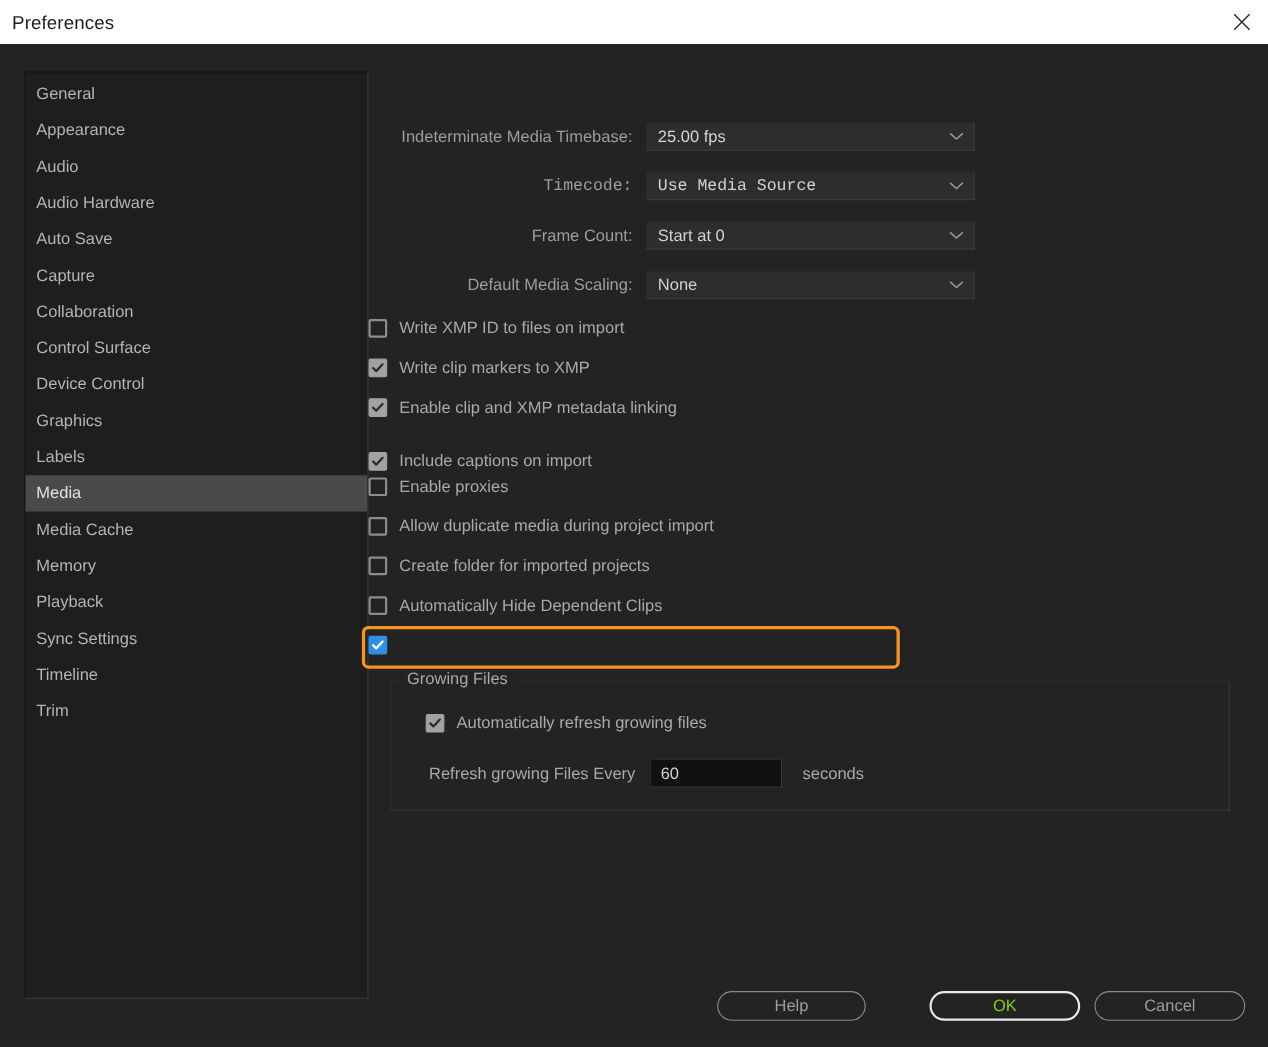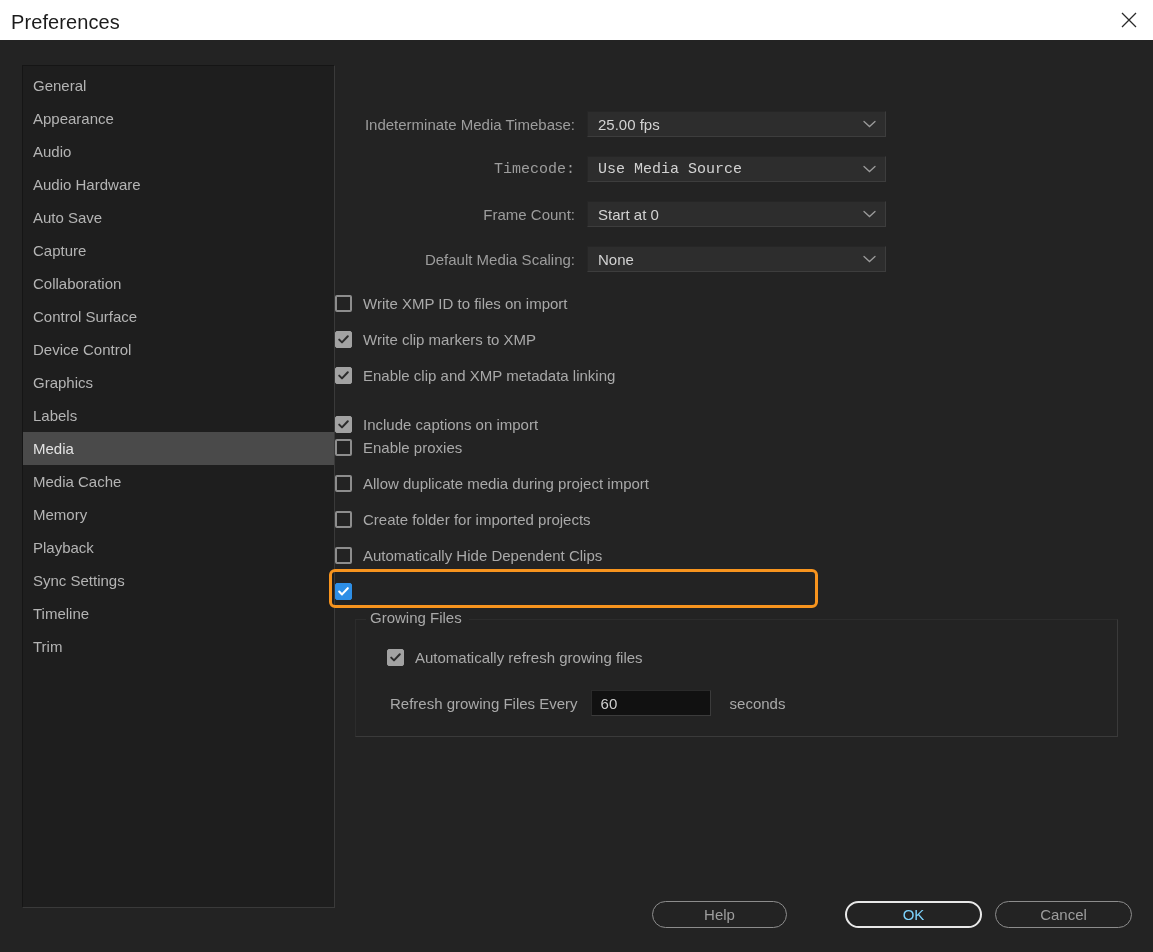--- a/index.html
+++ b/index.html
@@ -17,21 +17,21 @@
     position: absolute;
     left: 0; top: 0;
     width: 1153px; height: 40px;
     background: #ffffff;
     display: flex;
     align-items: center;
   }
   .titlebar-title {
     position: absolute;
     left: 11px; top: 11px;
-    font-size: 20px;
+    font-size: 17px;
     color: #1c1c1c;
     letter-spacing: .1px;
   }
   .close-btn {
     position: absolute;
     right: 0; top: 0;
     width: 48px; height: 40px;
     display: flex; align-items: center; justify-content: center;
     cursor: pointer;
   }
@@ -118,21 +118,21 @@
     right: 9px; top: 50%;
     transform: translateY(-50%);
     line-height: 0;
   }
 
   
   .check-row {
     position: absolute;
     left: 0;
     display: flex;
-    align-items: flex-end;
+    align-items: flex-start;
     height: 22px;
     cursor: pointer;
   }
   .cbox {
     width: 17px; height: 17px;
     flex: 0 0 17px;
     border-radius: 2px;
     display: flex;
     align-items: center;
     justify-content: center;
@@ -234,21 +234,21 @@
     height: 27px;
     border-radius: 14px;
     display: flex;
     align-items: center;
     justify-content: center;
     font-size: 15px;
     cursor: pointer;
     white-space: nowrap;
   }
   .btn-help   { left: 652px; top: 0; width: 135px; border: 1px solid #8c8c8c; color: #9d9d9d; }
-  .btn-ok     { left: 845px; top: 0; width: 137px; border: 2px solid #e8e8e8; color: #7dd3fc; }
+  .btn-ok     { left: 845px; top: 0; width: 137px; border: 2px solid #e8e8e8; color: #84cc16; }
   .btn-cancel { left: 995px; top: 0; width: 137px; border: 1px solid #8c8c8c; color: #9d9d9d; }
 </style>
 </head>
 <body>
 
 <div class="titlebar">
   <div class="titlebar-title">Preferences</div>
   <div class="close-btn">
     <span>
       <svg width="20" height="20" viewBox="0 0 20 20">

